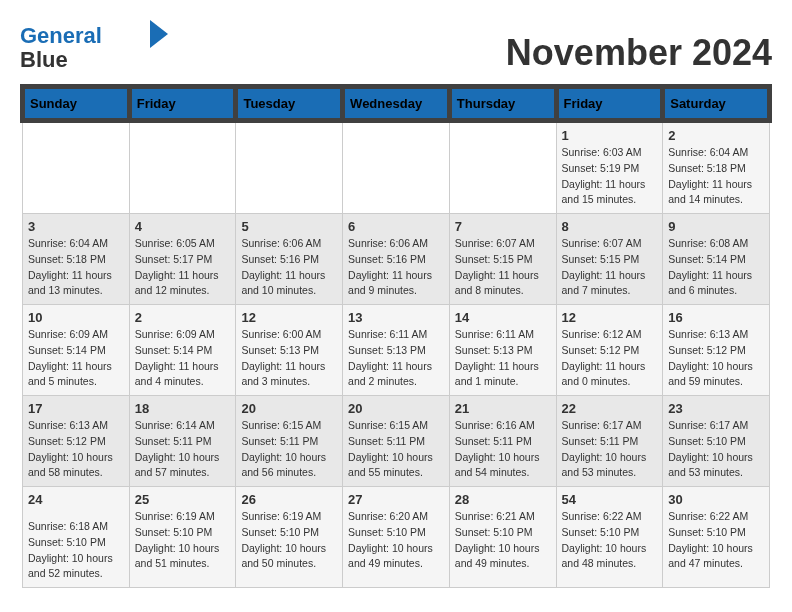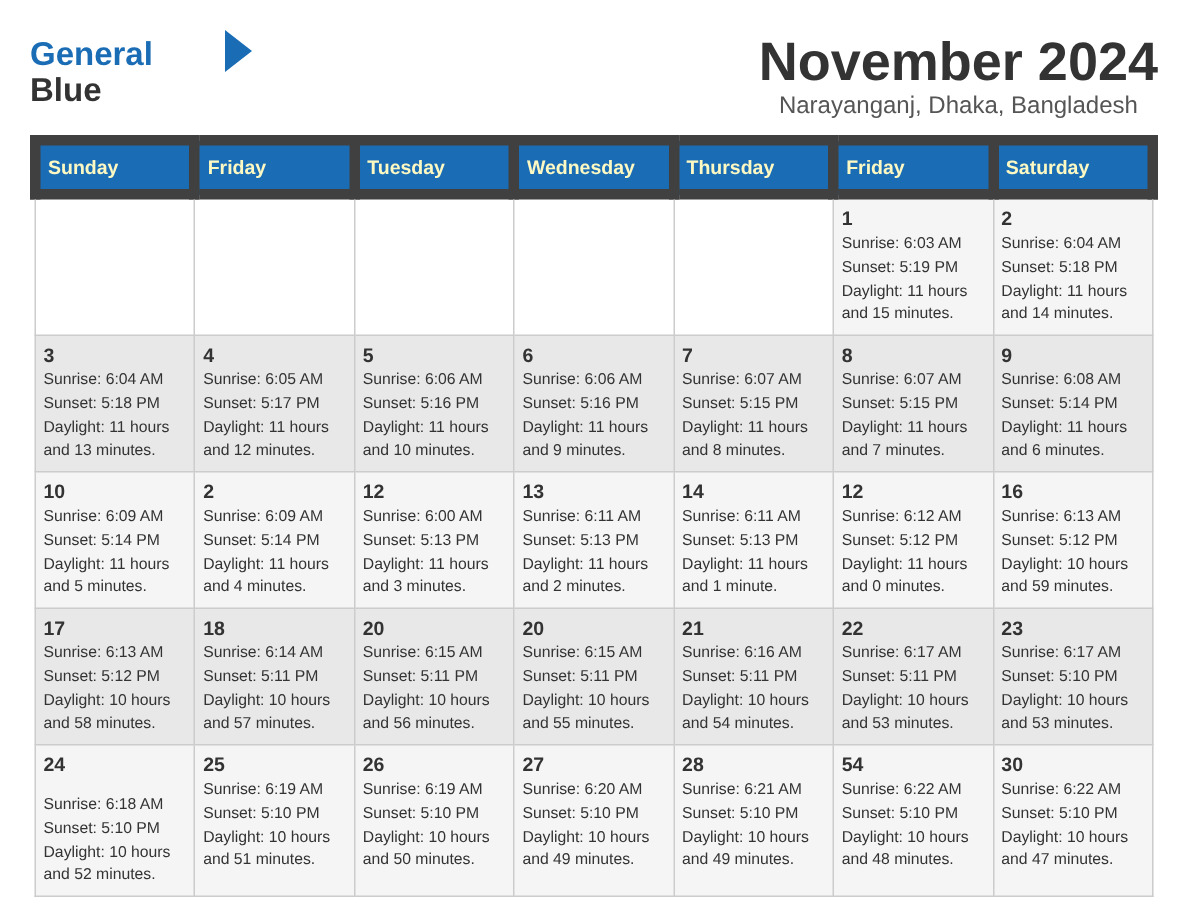--- a/index.html
+++ b/index.html
@@ -36,44 +36,45 @@
       display: inline-block;
       margin-left: 4px;
       vertical-align: middle;
     }
     .logo-row {
       display: flex;
       align-items: flex-end;
       gap: 44px;
     }
     .title-section {
-      text-align: center;
+      text-align: left;
+      margin-top: 12px;
     }
     .month-title {
       font-size: 36px;
       font-weight: bold;
       color: #333;
     }
     .location {
       font-size: 16px;
       color: #555;
     }
     table {
       width: 100%;
       border-collapse: collapse;
       table-layout: fixed;
     }
     thead tr th {
       background: #1a6db5;
-      color: #fef9c3;
+      color: #000000;
       font-size: 13px;
       font-weight: bold;
       padding: 7px 5px;
       text-align: left;
-      border: 7px solid #404040;
+      border: 5px solid #404040;
     }
     tbody tr td {
       border: 1px solid #ccc;
       vertical-align: top;
       padding: 5px;
       font-size: 11px;
       color: #333;
       height: 90px;
       background: #fff;
     }
@@ -105,21 +106,20 @@
     <div class="logo-row">
       <span class="logo-text">
         <span class="blue">General</span>
       </span>
       <span class="logo-arrow"></span>
     </div>
     <span class="logo-text blue">Blue</span>
   </div>
   <div class="title-section">
     <div class="month-title">November 2024</div>
-    <div class="location">Narayanganj, Dhaka, Bangladesh</div>
   </div>
 </div>
 
 <table>
   <thead>
     <tr>
     <th>Sunday</th>
         <th>Friday</th>
         <th>Tuesday</th>
         <th>Wednesday</th>

